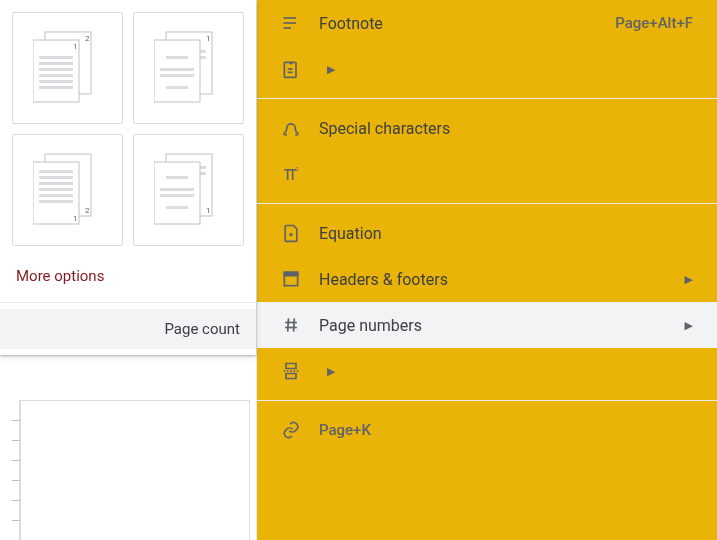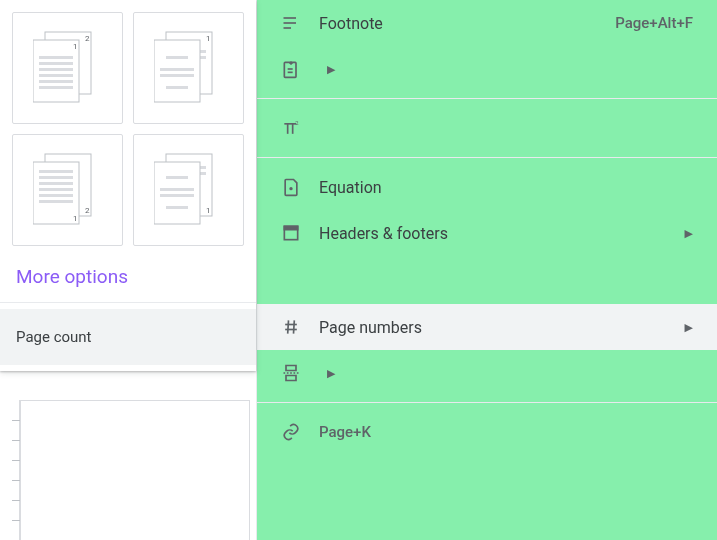--- a/index.html
+++ b/index.html
@@ -64,61 +64,62 @@
     display: flex;
     align-items: center;
     justify-content: center;
   }
   .thumb svg { display: block; }
   .sub-item {
     height: 40px;
     display: flex;
     align-items: center;
     padding: 0 16px;
-    color: #8b5cf6;
-    font-size: 19px;
+    color: #7f1d1d;
+    font-size: 15px;
     cursor: pointer;
   }
   .sub-sep {
     height: 1px;
     background: #e8eaed;
     margin: 6px 0;
   }
   .page-count {
-    height: 56px;
+    height: 40px;
     display: flex;
     align-items: center;
     padding: 0 16px;
     font-size: 15px;
     background: #f1f3f4;
     cursor: pointer;
     margin-bottom: 6px;
+    justify-content: flex-end;
   }
 
   .menu {
     position: absolute;
     left: 256px;
     top: 0;
     right: 0;
     bottom: 0;
-    background: #86efac;
+    background: #eab308;
     border-left: 1px solid #e8eaed;
     z-index: 5;
   }
   .menu-item {
     height: 46px;
     display: flex;
     align-items: center;
     padding: 0 24px 0 22px;
     font-size: 16px;
     color: #3c4043;
     cursor: pointer;
     position: relative;
   }
-  .menu-item.hover { background: #f1f3f4; margin-top: 48px; }
+  .menu-item.hover { background: #f1f3f4; }
   .menu-icon {
     width: 24px;
     height: 24px;
     margin-right: 16px;
     display: flex;
     align-items: center;
     justify-content: center;
     color: #5f6368;
   }
   .menu-label { flex: 1; }
@@ -239,20 +240,28 @@
           <line x1="10" y1="5" x2="14" y2="5"></line>
         <line x1="8" y1="12" x2="14" y2="12"></line>
           <line x1="8" y1="16" x2="14" y2="16"></line>
       </svg>
     </span>
     <span class="arrow">▶</span>
   </div>
 
   <div class="menu-sep"></div>
 
+  <div class="menu-item">
+    <span class="menu-icon">
+      <svg width="20" height="20" viewBox="0 0 24 24" fill="none" stroke="#5f6368" stroke-width="2">
+        <path d="M7 20h-3v-2c3-2 3-4 3-6a5 5 0 0 1 10 0c0 2 0 4 3 6v2h-3"></path>
+      </svg>
+    </span>
+    <span class="menu-label">Special characters</span>
+  </div>
 
   <div class="menu-item">
     <span class="menu-icon">
       <svg width="20" height="20" viewBox="0 0 24 24" fill="none" stroke="#5f6368" stroke-width="2">
         <line x1="4" y1="7" x2="18" y2="7"></line>
           <line x1="8" y1="7" x2="8" y2="19"></line>
           <line x1="14" y1="7" x2="14" y2="19"></line>
         <text x="17" y="8" font-size="7" fill="#5f6368" stroke="none">2</text>
       </svg>
     </span>

